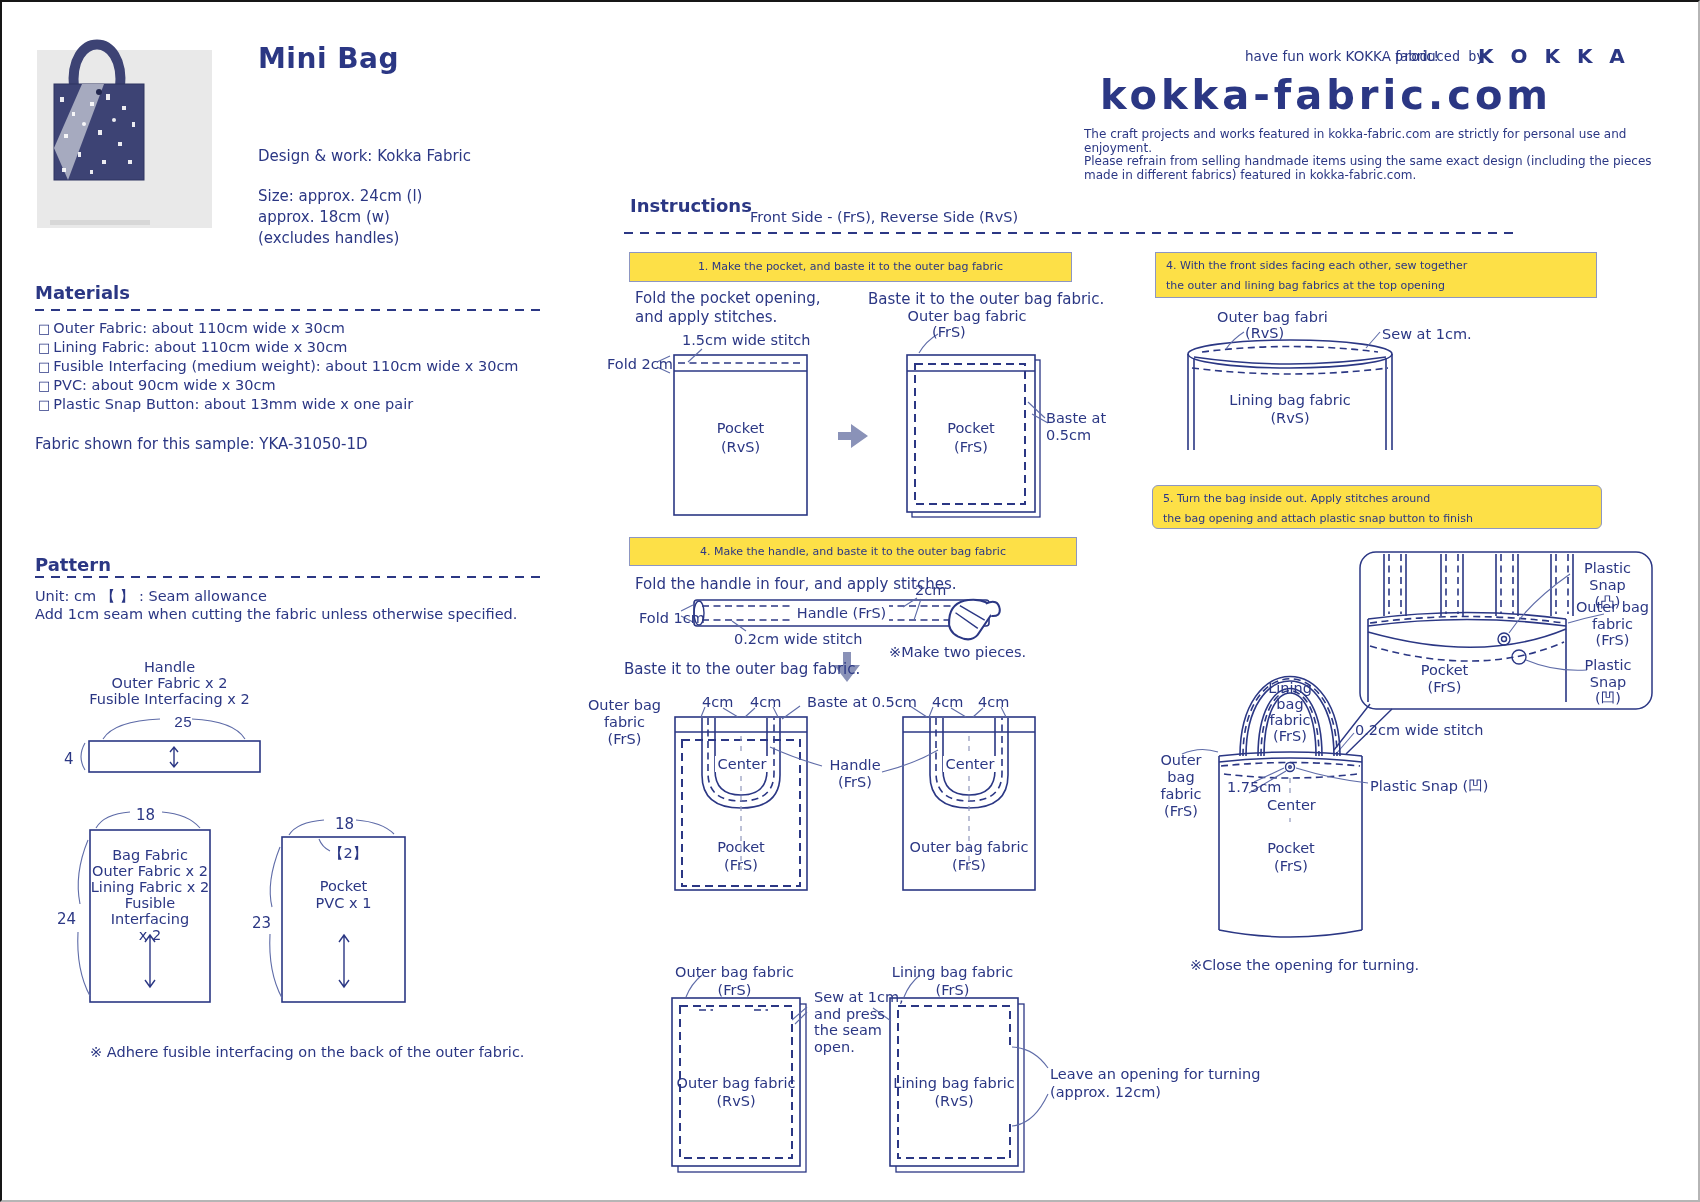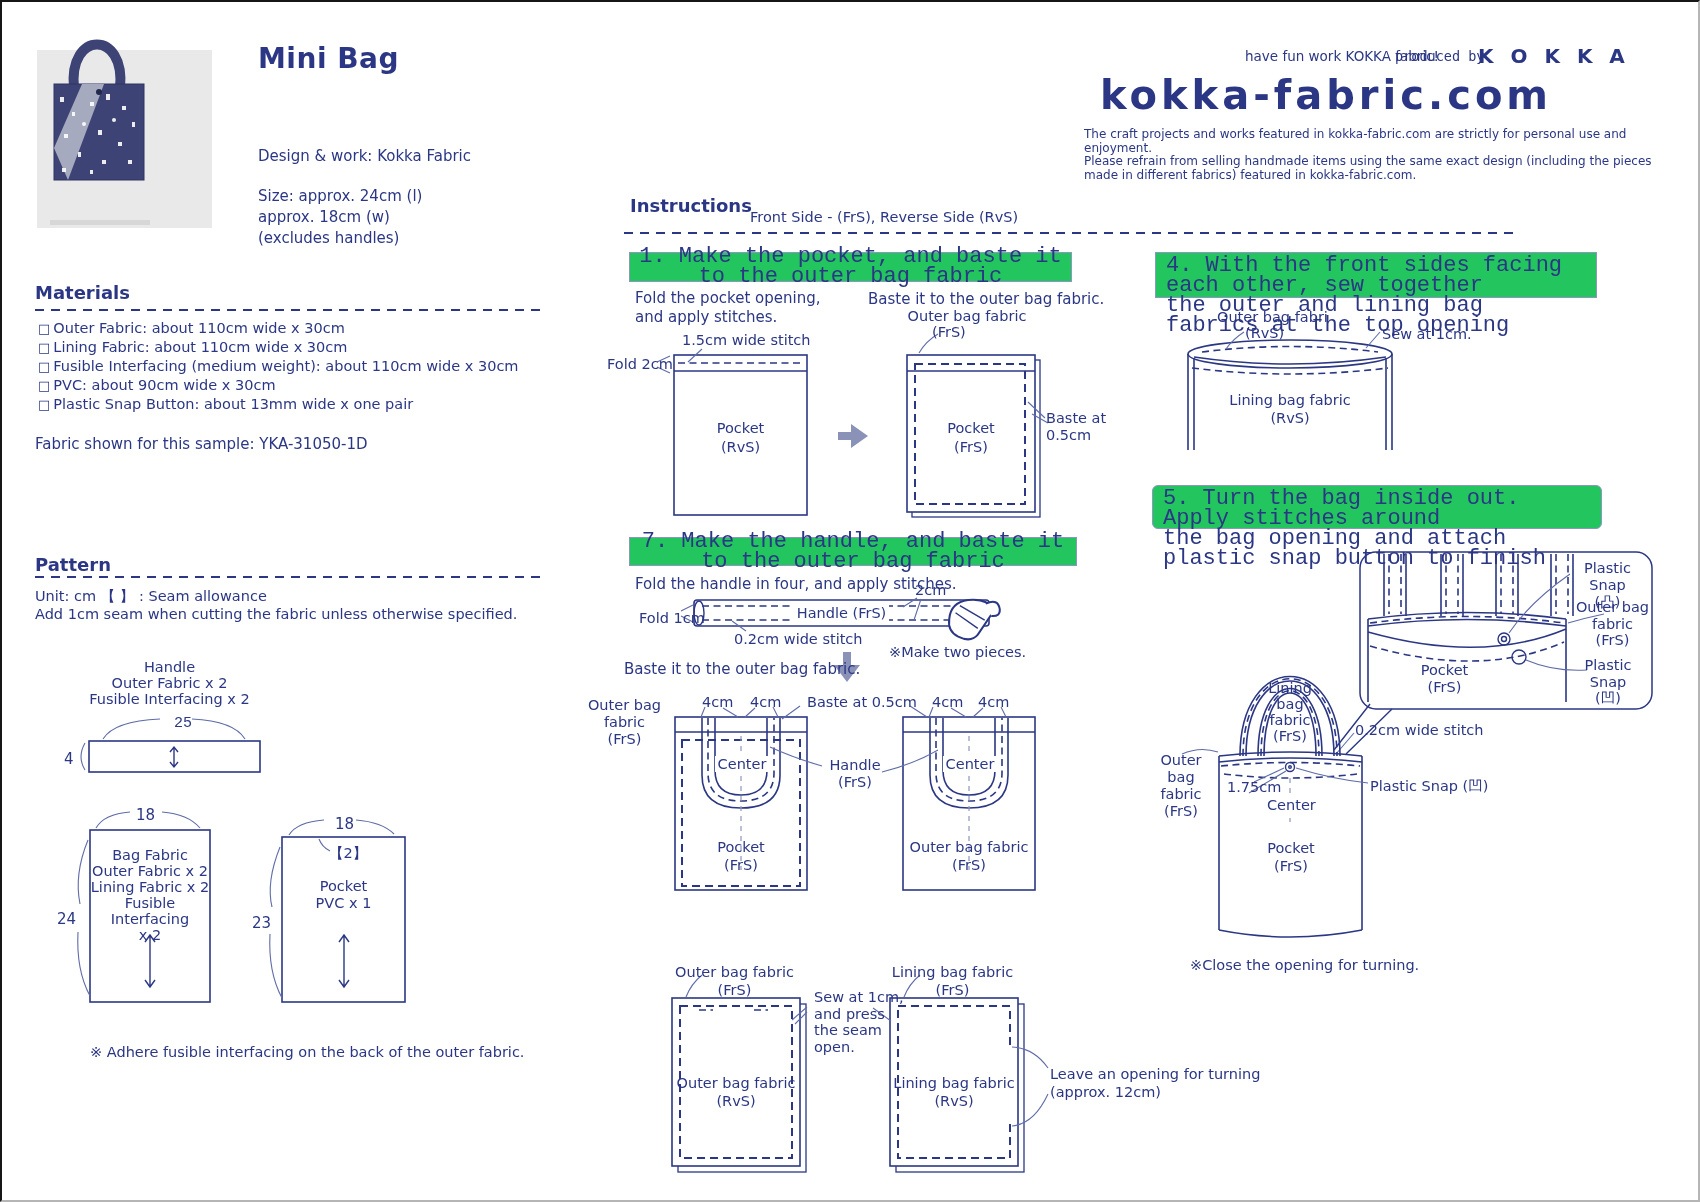--- a/index.html
+++ b/index.html
@@ -9,22 +9,22 @@
     border-top:2px solid #161616;border-left:2px solid #161616;
     border-right:2px solid #b5b5b5;border-bottom:2px solid #b5b5b5;box-sizing:border-box;
   }
   svg{position:absolute;left:0;top:0;}
   .t{position:absolute;font-size:14.5px;line-height:17px;white-space:pre-line;}
   .ctr{text-align:center;}
   .fs15{font-size:15px;line-height:21px;}
   .h2{position:absolute;font-size:18px;font-weight:bold;}
   .title{position:absolute;font-size:28px;font-weight:bold;letter-spacing:.5px;}
   .stepbox{
-    position:absolute;border:1px solid #8d96c2;background:#22c55e;font-size:22px;
-    line-height:20px;white-space:pre-line;padding:3px 10px;box-sizing:border-box;font-family:Liberation Mono, monospace;
+    position:absolute;border:1px solid #8d96c2;background:#fde047;font-size:11px;
+    line-height:20px;white-space:pre-line;padding:3px 10px;box-sizing:border-box;
   }
   .stepbox.ctr{display:flex;align-items:center;justify-content:center;padding:0 6px;}
   .wbg{background:#fff;padding:0 3px;}
   .tag{position:absolute;font-size:13.5px;}
   .prod{position:absolute;font-family:"DejaVu Sans Mono","Liberation Mono",monospace;font-size:13.5px;}
   .kokka{position:absolute;font-size:20px;font-weight:bold;letter-spacing:5px;}
   .site{position:absolute;font-size:40px;font-weight:bold;letter-spacing:4px;}
   .disc{position:absolute;font-size:12px;line-height:13.5px;white-space:pre-line;}
   
   .r{fill:none;stroke:#2b3784;stroke-width:1.6;}
@@ -287,21 +287,21 @@
   <div class="t" style="left:930px;top:322px;">(FrS)</div>
   <div class="t" style="left:680px;top:330px;">1.5cm wide stitch</div>
   <div class="t" style="left:605px;top:354px;">Fold 2cm</div>
   <div class="t ctr" style="left:672px;top:417px;width:133px;line-height:19px;">Pocket
 (RvS)</div>
   <div class="t ctr" style="left:905px;top:417px;width:128px;line-height:19px;">Pocket
 (FrS)</div>
   <div class="t" style="left:1044px;top:408px;">Baste at
 0.5cm</div>
 
-  <div class="stepbox ctr" style="left:627px;top:535px;width:448px;height:29px;">7. Make the handle, and baste it to the outer bag fabric</div>
+  <div class="stepbox ctr" style="left:627px;top:535px;width:448px;height:29px;">4. Make the handle, and baste it to the outer bag fabric</div>
   <div class="t fs15" style="left:633px;top:572px;">Fold the handle in four, and apply stitches.</div>
   <div class="t" style="left:913px;top:580px;">2cm</div>
   <div class="t" style="left:625px;top:608px;margin-left:12px;">Fold 1cm</div>
   <div class="t ctr" style="left:692px;top:603px;width:295px;"><span class="wbg">Handle (FrS)</span></div>
   <div class="t" style="left:732px;top:629px;">0.2cm wide stitch</div>
   <div class="t" style="left:887px;top:642px;">※Make two pieces.</div>
   <div class="t fs15" style="left:622px;top:657px;">Baste it to the outer bag fabric.</div>
   <div class="t ctr" style="left:565px;top:695px;width:115px;">Outer bag fabric
 (FrS)</div>
   <div class="t" style="left:700px;top:692px;">4cm</div>

